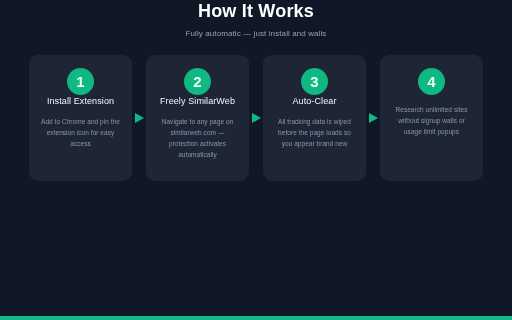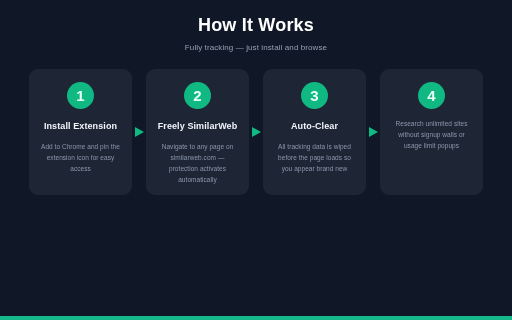--- a/index.html
+++ b/index.html
@@ -18,21 +18,20 @@
   .page {
     position: absolute;
     inset: 0;
     display: flex;
     flex-direction: column;
     align-items: center;
   }
 
   
   .header {
-    margin-top: 14px;
     text-align: center;
     width: 100%;
   }
   .title {
     font-size: 18px;
     font-weight: bold;
     color: #ffffff;
     letter-spacing: 0.2px;
     line-height: 22px;
     margin: 0;
@@ -75,23 +74,22 @@
     align-items: center;
     justify-content: center;
     color: #e8fdf5;
     font-size: 15px;
     font-weight: bold;
     line-height: 1;
     flex: none;
   }
 
   .card-title {
-    margin-top: 11px;
     font-size: 9px;
-    font-weight: bold;
+    font-weight: normal;
     color: #f2f5f9;
     line-height: 12px;
     letter-spacing: 0.1px;
   }
 
   .card-desc {
     margin-top: 9px;
     font-size: 6.5px;
     color: #8b97ab;
     line-height: 11px;
@@ -119,21 +117,21 @@
     background: #14b88a;
   }
 </style>
 </head>
 <body>
 
 <div class="page">
 
   <div class="header">
     <h1 class="title">How It Works</h1>
-    <p class="subtitle">Fully tracking — just install and browse</p>
+    <p class="subtitle">Fully automatic — just install and walls</p>
   </div>
 
   <div class="steps">
 
     <div class="card">
       <div class="badge">1</div>
       <div class="card-title">Install Extension</div>
       <div class="card-desc">Add to Chrome and pin the extension icon for easy access</div>
     </div>
 

